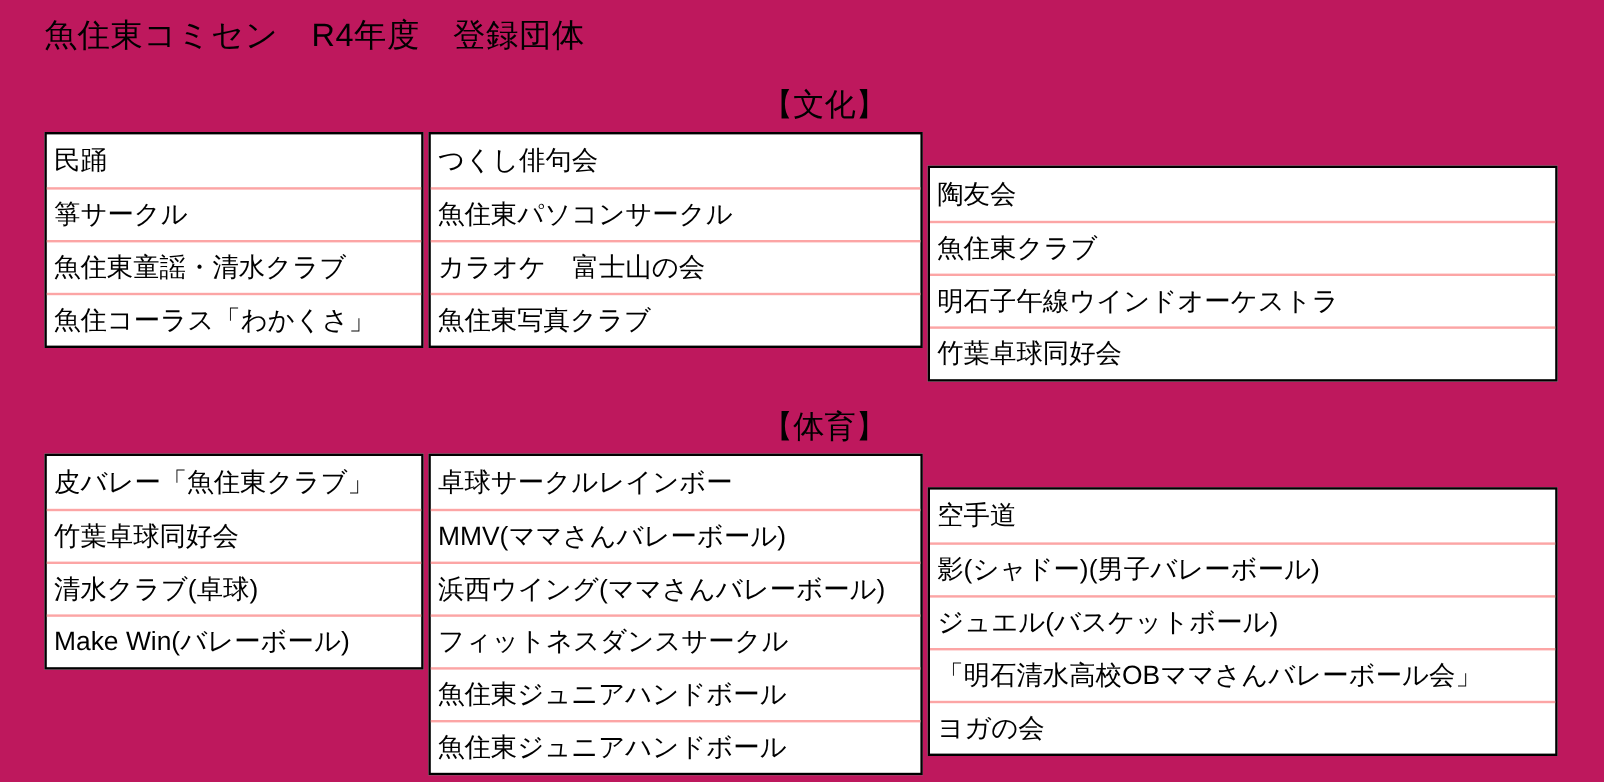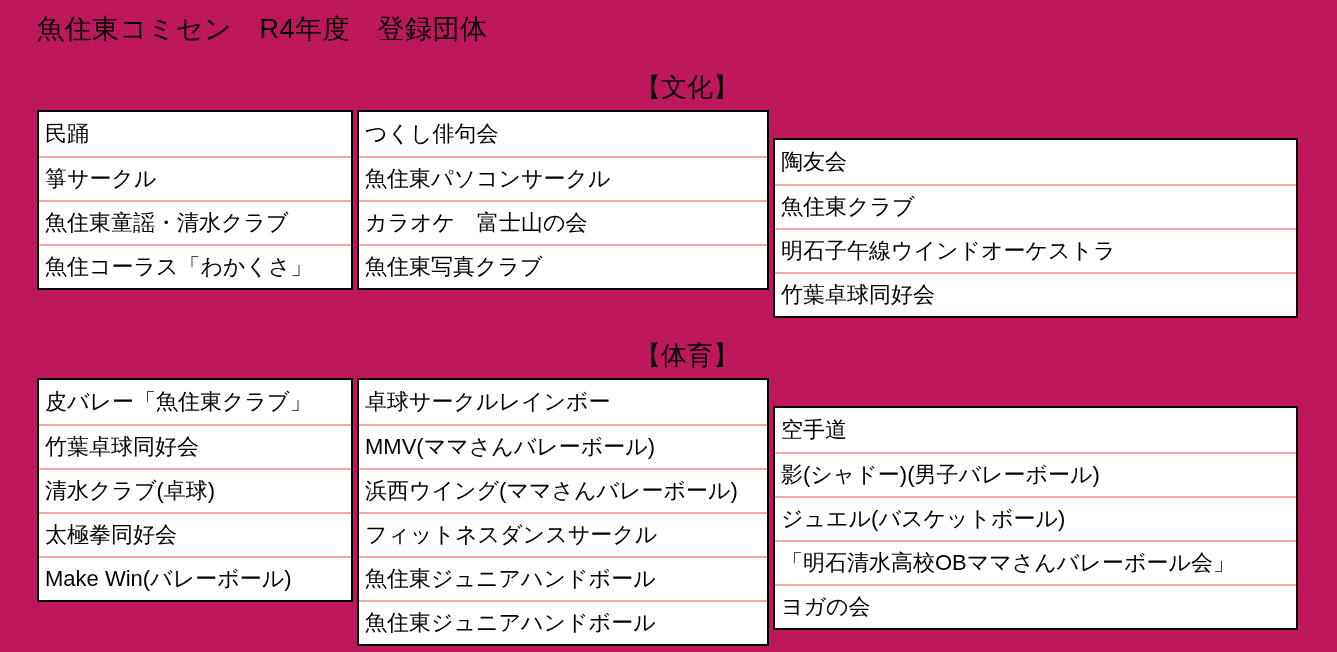--- a/index.html
+++ b/index.html
@@ -88,21 +88,20 @@
     </div>
   </div>
 
   <div class="section section-sports">
     <div class="section-heading">【体育】</div>
     <div class="tables-row">
       <div class="col-table col-w1">
         <div class="cell">皮バレー「魚住東クラブ」</div>
         <div class="cell">竹葉卓球同好会</div>
         <div class="cell">清水クラブ(卓球)</div>
-        <div class="cell">太極拳同好会</div>
         <div class="cell">Make Win(バレーボール)</div>
       </div>
       <div class="col-table col-w2">
         <div class="cell">卓球サークルレインボー</div>
         <div class="cell">MMV(ママさんバレーボール)</div>
         <div class="cell">浜西ウイング(ママさんバレーボール)</div>
         <div class="cell">フィットネスダンスサークル</div>
         <div class="cell">魚住東ジュニアハンドボール</div>
         <div class="cell">魚住東ジュニアハンドボール</div>
       </div>

